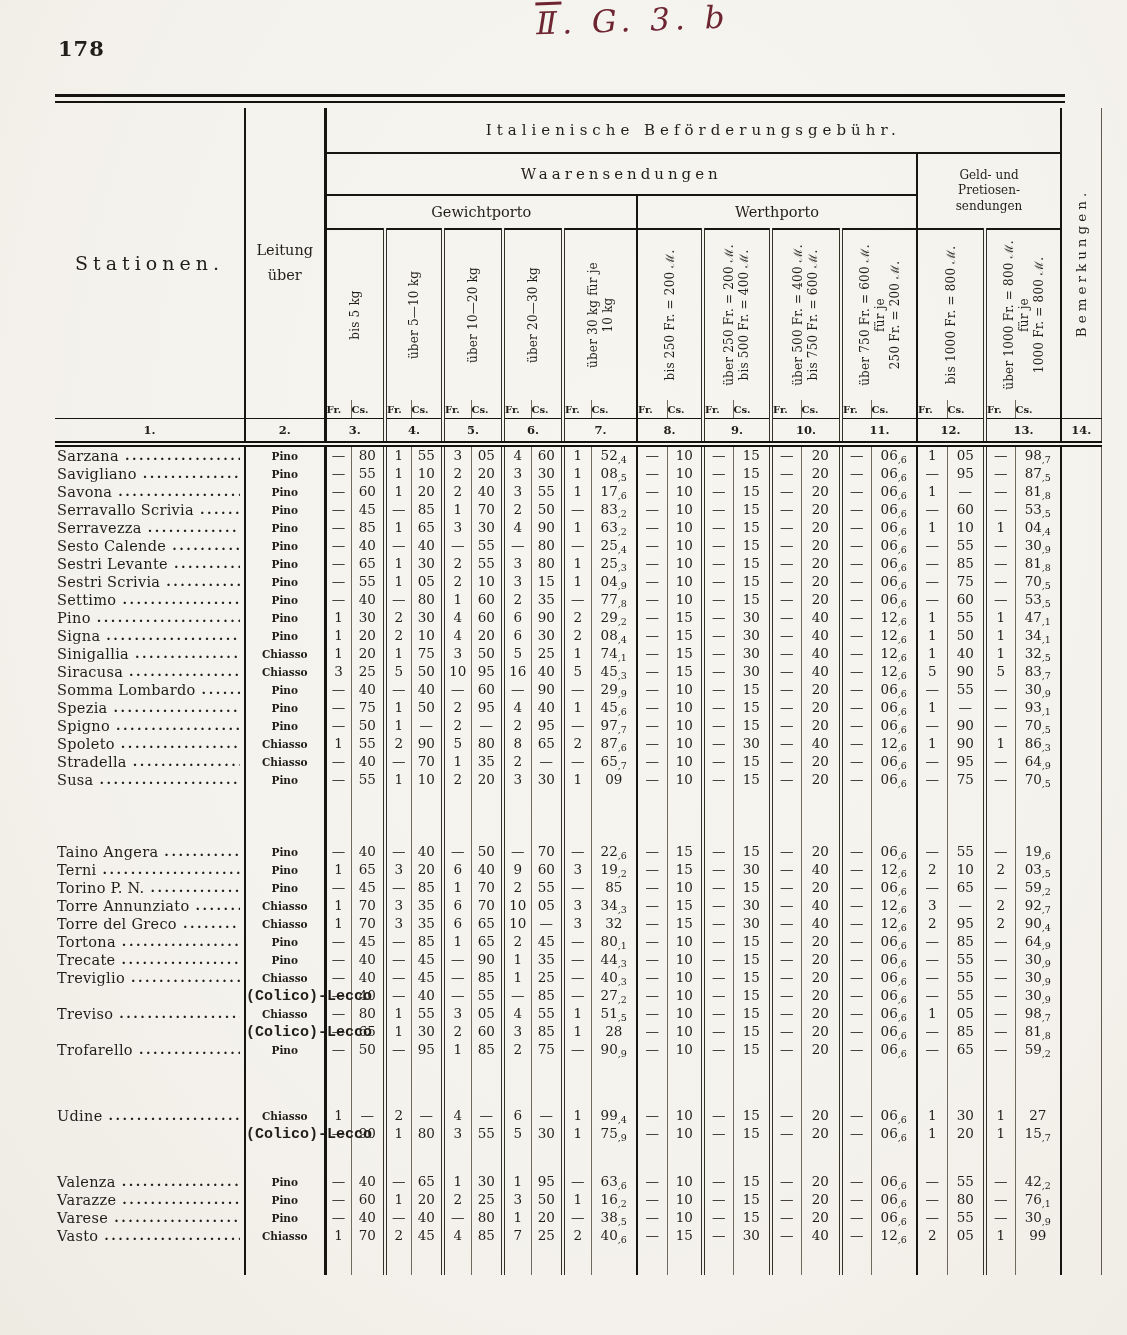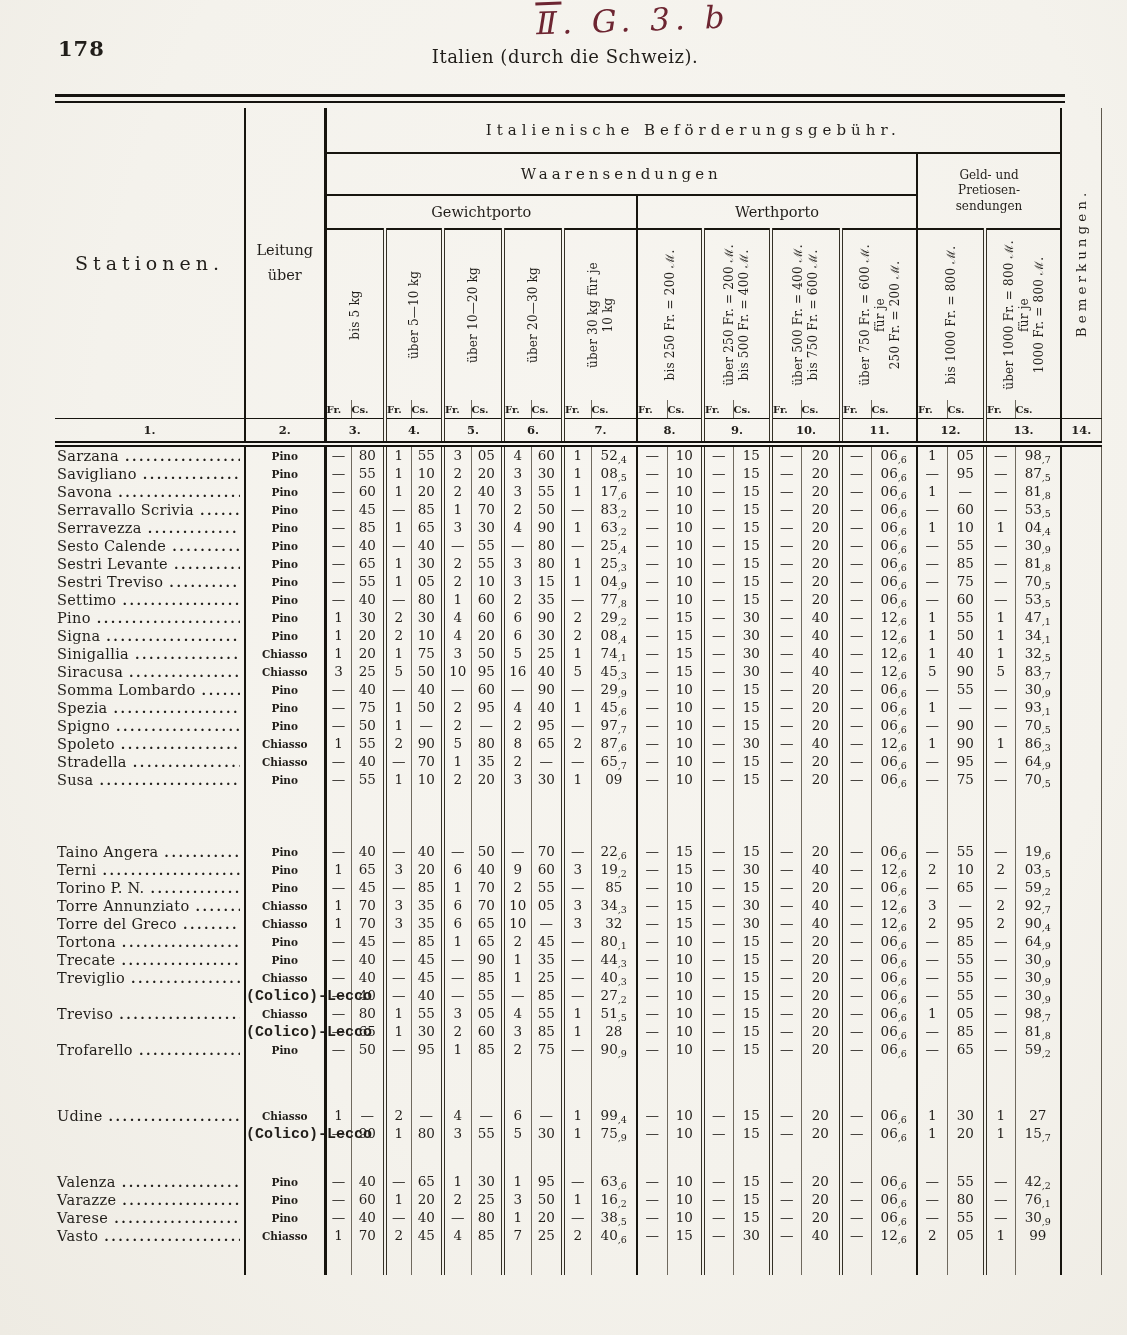--- a/index.html
+++ b/index.html
@@ -45,36 +45,35 @@
     font-size:12px; line-height:1.25; text-align:center; white-space:pre-line; letter-spacing:0.2px;
   }
   .rot-bem { width:292px; font-size:13.5px; letter-spacing:4px; }
   .h-frcs { height:18px; font-size:10px; font-weight:bold; text-align:left; border-bottom:1.5px solid #17150f; }
   .h-num  { height:22px; font-size:11.5px; font-weight:bold; text-align:center; border-bottom:6px double #14120e; }
   .h-bem-cell { border-bottom:1.5px solid #17150f; }
 
   
   td.dc { height:18px; font-size:13.5px; text-align:center; line-height:1; white-space:nowrap; }
   td.c-st { height:18px; }
-  .strow { display:flex; align-items:flex-end; padding-left:2px; font-size:14.5px; }
+  .strow { display:flex; align-items:flex-start; padding-left:2px; font-size:14.5px; }
   .st-name { white-space:nowrap; letter-spacing:0.3px; }
   .leaders { flex:1 1 auto; overflow:hidden; white-space:nowrap; margin:0 4px 0 6px; font-size:13px; font-weight:bold; letter-spacing:2.5px; }
   .leaders::after { content:"......................................."; }
   td.c-lt { font-size:10.5px; font-weight:bold; text-align:center; white-space:nowrap; }
   td.c-lt.lt-sm { font-size:15px;font-family:Liberation Mono, monospace; }
   .sub { font-size:9.5px; position:relative; top:2.5px; }
   tr.spacer td { line-height:0; }
 </style>
 </head>
 <body>
 
 <div class="page">
   <div class="page-number">178</div>
   <div class="handwriting"><span class="roman">Ⅱ</span><span>. G. 3. b</span></div>
-  <div class="title">Italien (durch die Schweiz).</div>
   <div class="top-rule"></div>
 
   <table class="tariff">
     <colgroup>
       <col style="width:190px">
         <col style="width:80px">
       <col style="width:26px">
         <col style="width:34px">
       <col style="width:26px">
         <col style="width:32px">
@@ -446,21 +445,21 @@
           <td class="dc bl-cs">06<span class="sub">,6</span></td>
           <td class="dc bl-sec">—</td>
           <td class="dc bl-cs">85</td>
           <td class="dc bl-dbl">—</td>
           <td class="dc bl-cs">81<span class="sub">,8</span></td>
           <td class="bl-bem"></td>
         </tr>
         <tr>
           <td class="c-st">
             <div class="strow">
-              <span class="st-name">Sestri Treviso</span>
+              <span class="st-name">Sestri Scrivia</span>
               <span class="leaders"></span>
             </div>
           </td>
           <td class="c-lt bl-lt">Pino</td>
           <td class="dc bl-thick">—</td>
           <td class="dc bl-cs">55</td>
           <td class="dc bl-dbl">1</td>
           <td class="dc bl-cs">05</td>
           <td class="dc bl-dbl">2</td>
           <td class="dc bl-cs">10</td>

